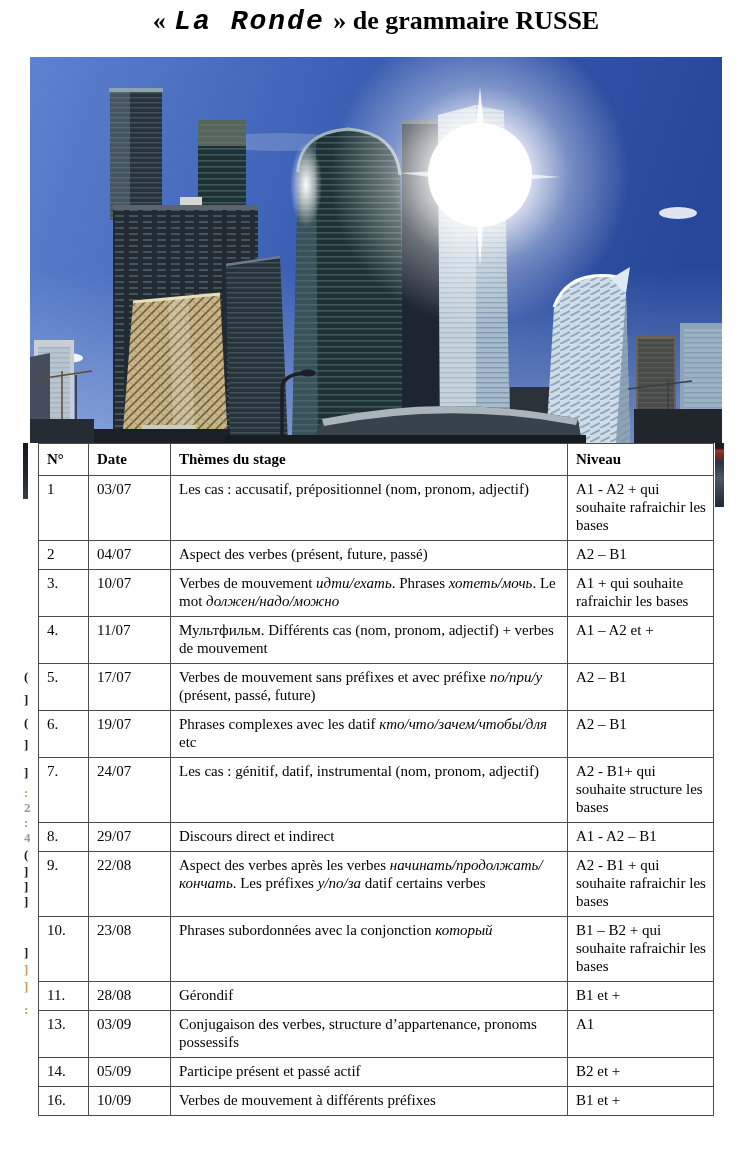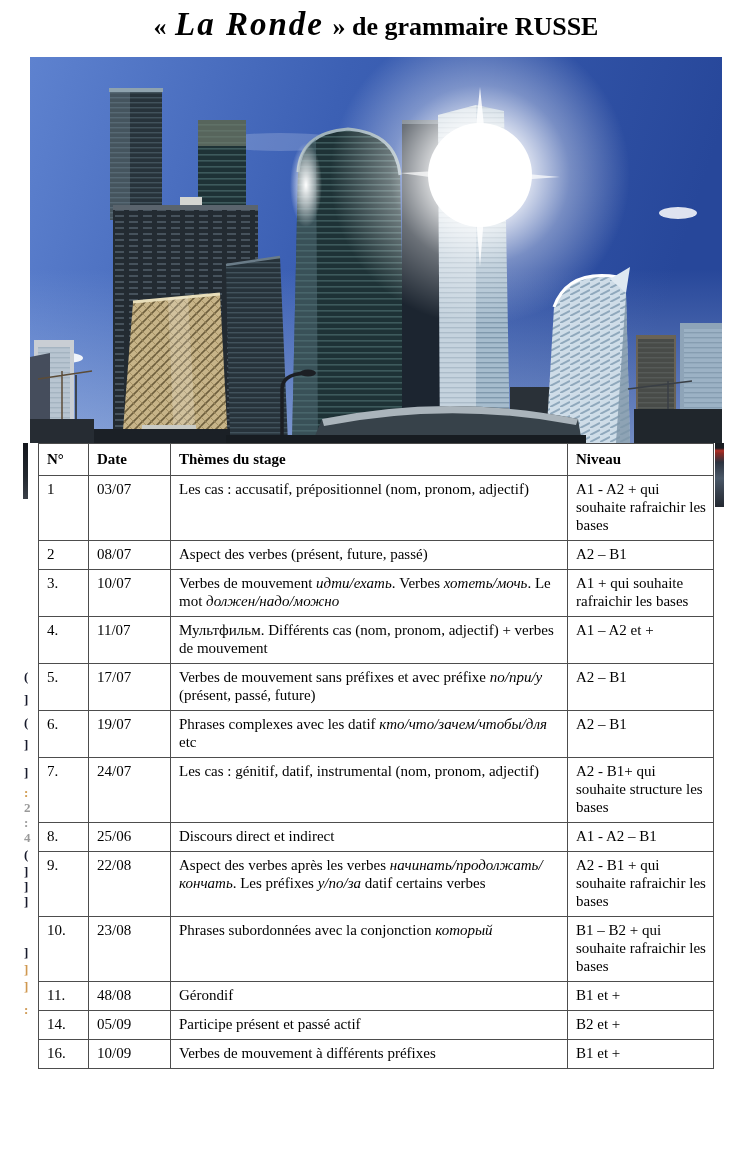--- a/index.html
+++ b/index.html
@@ -2,22 +2,22 @@
 <html><head>
 <meta charset="utf-8">
 <style>
   html,body{margin:0;padding:0;background:#fff;}
   .page{position:relative;width:752px;height:1166px;background:#fff;overflow:hidden;
         font-family:"Liberation Serif",serif;color:#000;}
 
   
   .title{position:absolute;top:6px;left:0;width:100%;text-align:center;white-space:nowrap;}
   .title .plain{font-family:"Liberation Serif",serif;font-weight:bold;font-size:26px;}
-  .title .brand{font-family:Liberation Serif, serif;font-weight:bold;font-style:italic;
-                font-size:33px;letter-spacing:2px;padding:0 2px;}
+  .title .brand{font-family:Liberation Mono, monospace;font-weight:bold;font-style:italic;
+                font-size:28px;letter-spacing:2px;padding:0 2px;}
 
   
   .photo{position:absolute;left:30px;top:57px;width:692px;height:386px;overflow:hidden;}
   .photo svg{display:block;}
   .sliver{position:absolute;}
   .sliver-left{left:23px;top:443px;width:5px;height:56px;
                background:linear-gradient(180deg,#14171d 0%,#23282f 60%,#3a4048 100%);}
   .sliver-right{left:715px;top:443px;width:9px;height:64px;
                 background:linear-gradient(180deg,#1a1d22 0%,#1a1d22 8%,#b03028 12%,#8c2a24 16%,
                 #2c3340 30%,#4a5868 55%,#343c48 80%,#232831 100%);}
@@ -209,28 +209,28 @@
       </thead>
       <tbody>
           <tr>
             <td>1</td>
             <td>03/07</td>
             <td><span>Les cas : accusatif, prépositionnel (nom, pronom, adjectif)</span></td>
             <td>A1 - A2 + qui souhaite rafraichir les bases</td>
           </tr>
           <tr>
             <td>2</td>
-            <td>08/07</td>
+            <td>04/07</td>
             <td><span>Aspect des verbes (présent, future, passé)</span></td>
             <td>A2 – B1</td>
           </tr>
           <tr>
             <td>3.</td>
             <td>10/07</td>
-            <td><span>Verbes de mouvement </span><i>идти/ехать</i><span>. Verbes </span><i>хотеть/мочь</i><span>. Le mot </span><i>должен/надо/можно</i></td>
+            <td><span>Verbes de mouvement </span><i>идти/ехать</i><span>. Phrases </span><i>хотеть/мочь</i><span>. Le mot </span><i>должен/надо/можно</i></td>
             <td>A1 + qui souhaite rafraichir les bases</td>
           </tr>
           <tr>
             <td>4.</td>
             <td>11/07</td>
             <td><span>Мультфильм. Différents cas (nom, pronom, adjectif) + verbes de mouvement</span></td>
             <td>A1 – A2 et +</td>
           </tr>
           <tr>
             <td>5.</td>
@@ -245,41 +245,47 @@
             <td>A2 – B1</td>
           </tr>
           <tr>
             <td>7.</td>
             <td>24/07</td>
             <td><span>Les cas : génitif,  datif, instrumental  (nom, pronom, adjectif)</span></td>
             <td>A2 - B1+ qui souhaite structure les bases</td>
           </tr>
           <tr>
             <td>8.</td>
-            <td>25/06</td>
+            <td>29/07</td>
             <td><span>Discours direct et indirect</span></td>
             <td>A1 - A2 – B1</td>
           </tr>
           <tr>
             <td>9.</td>
             <td>22/08</td>
             <td><span>Aspect des verbes après les verbes </span><i>начинать/продолжать/кончать</i><span>. Les préfixes </span><i>у/по/за</i><span> datif certains verbes</span></td>
             <td>A2 - B1 + qui souhaite rafraichir les bases</td>
           </tr>
           <tr>
             <td>10.</td>
             <td>23/08</td>
             <td><span>Phrases subordonnées avec la conjonction </span><i>который</i></td>
             <td>B1 – B2 + qui souhaite rafraichir les bases</td>
           </tr>
           <tr>
             <td>11.</td>
-            <td>48/08</td>
+            <td>28/08</td>
             <td><span>Gérondif</span></td>
             <td>B1 et +</td>
+          </tr>
+          <tr>
+            <td>13.</td>
+            <td>03/09</td>
+            <td><span>Conjugaison des verbes, structure d’appartenance,  pronoms possessifs</span></td>
+            <td>A1</td>
           </tr>
           <tr>
             <td>14.</td>
             <td>05/09</td>
             <td><span>Participe présent et passé actif</span></td>
             <td>B2 et +</td>
           </tr>
           <tr>
             <td>16.</td>
             <td>10/09</td>

